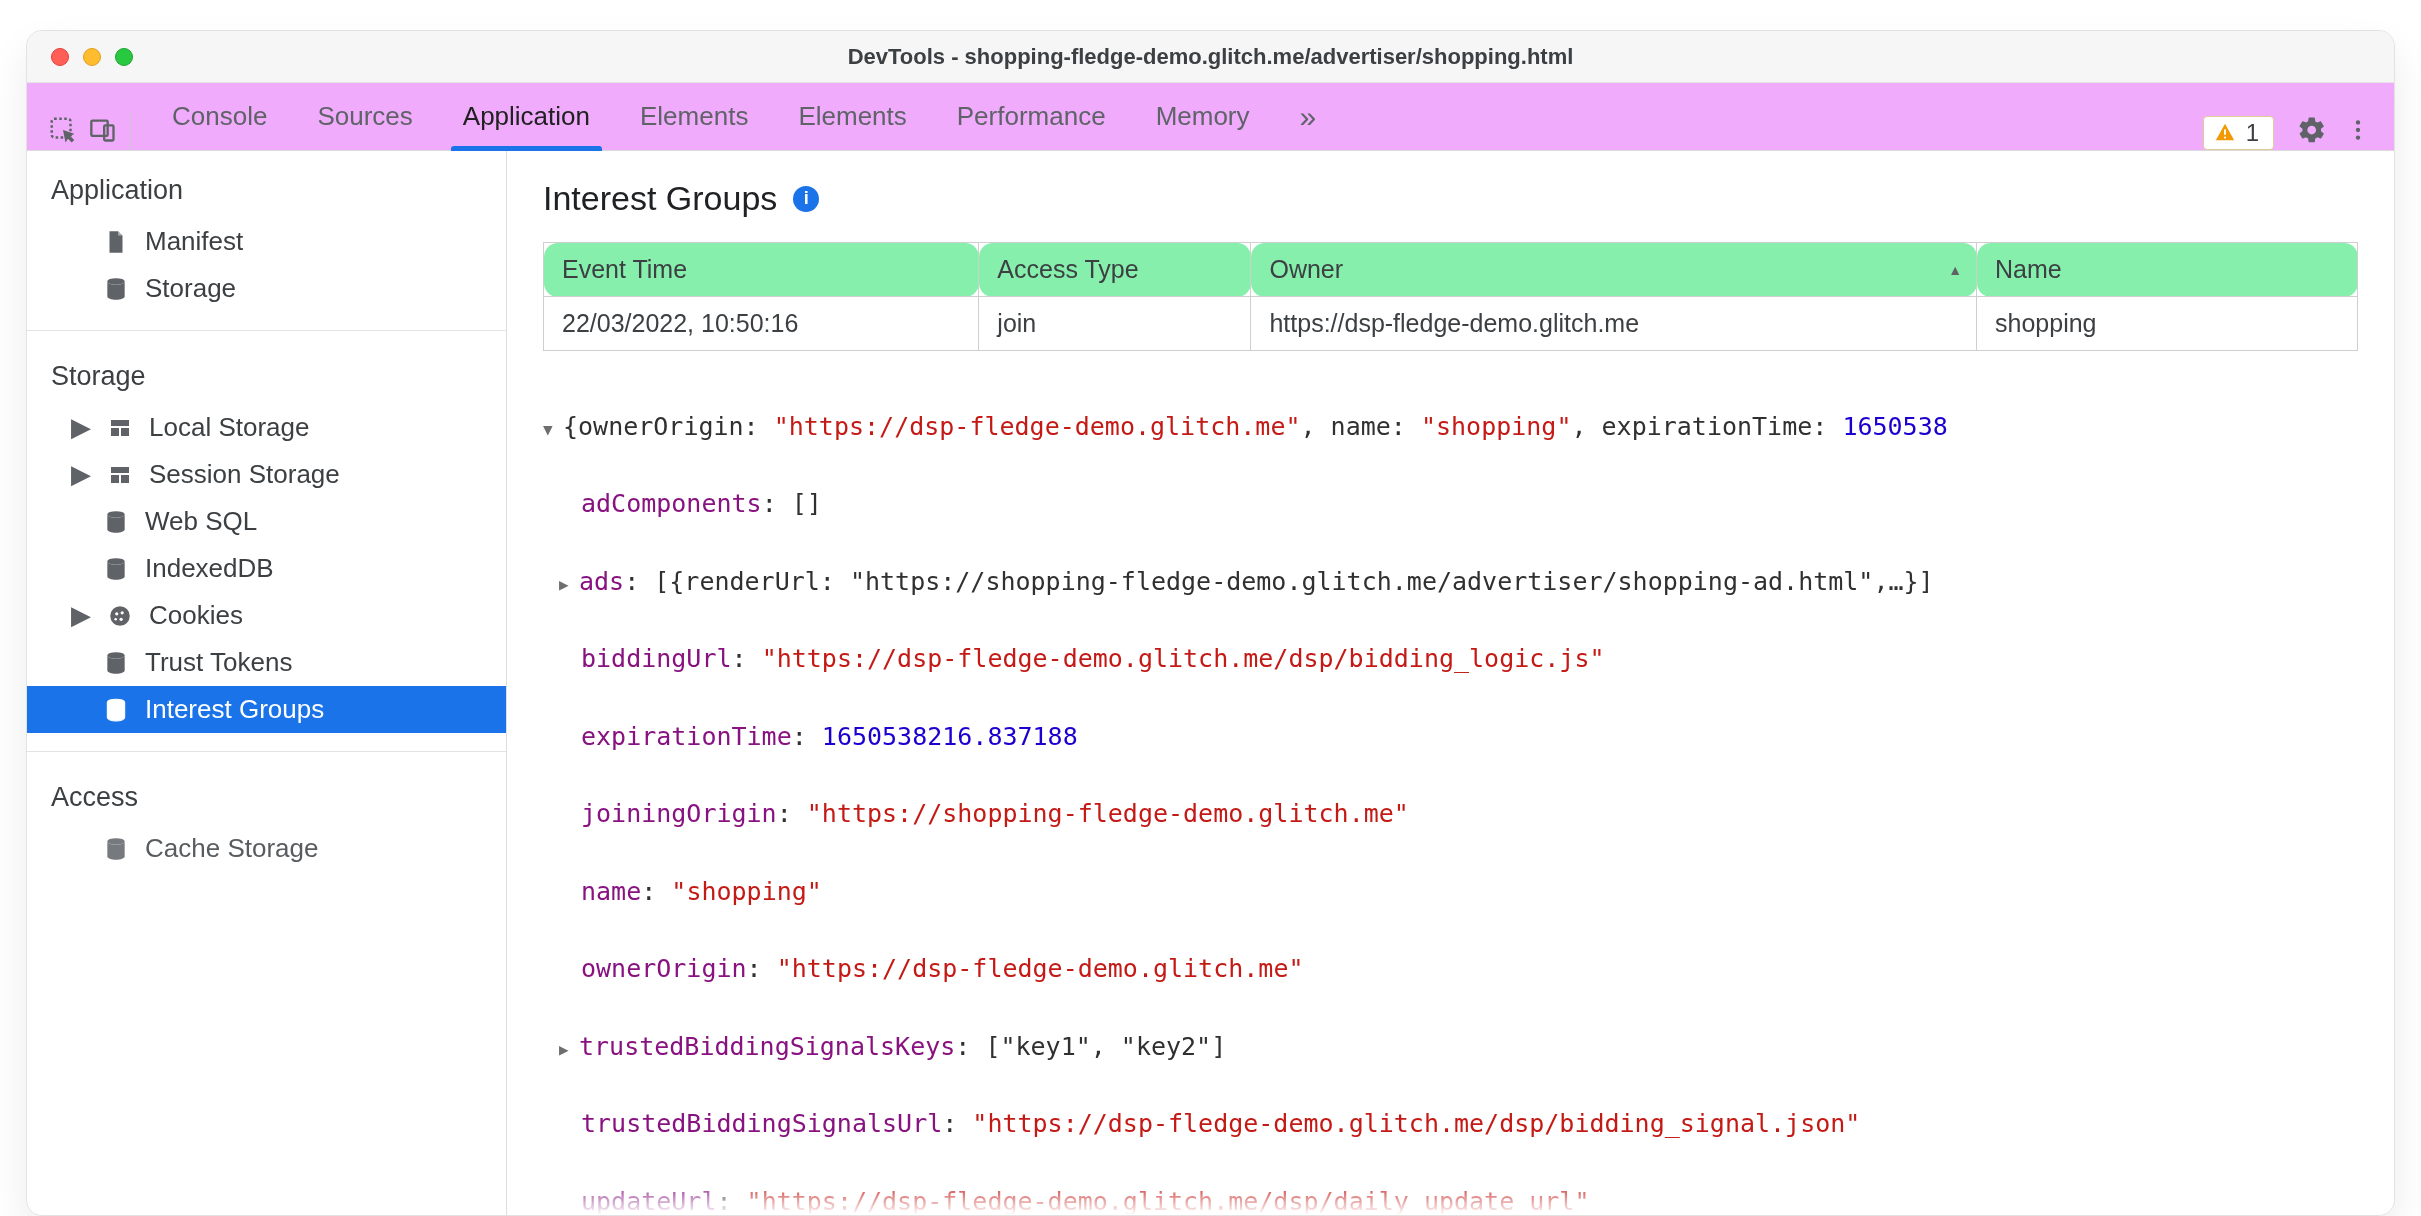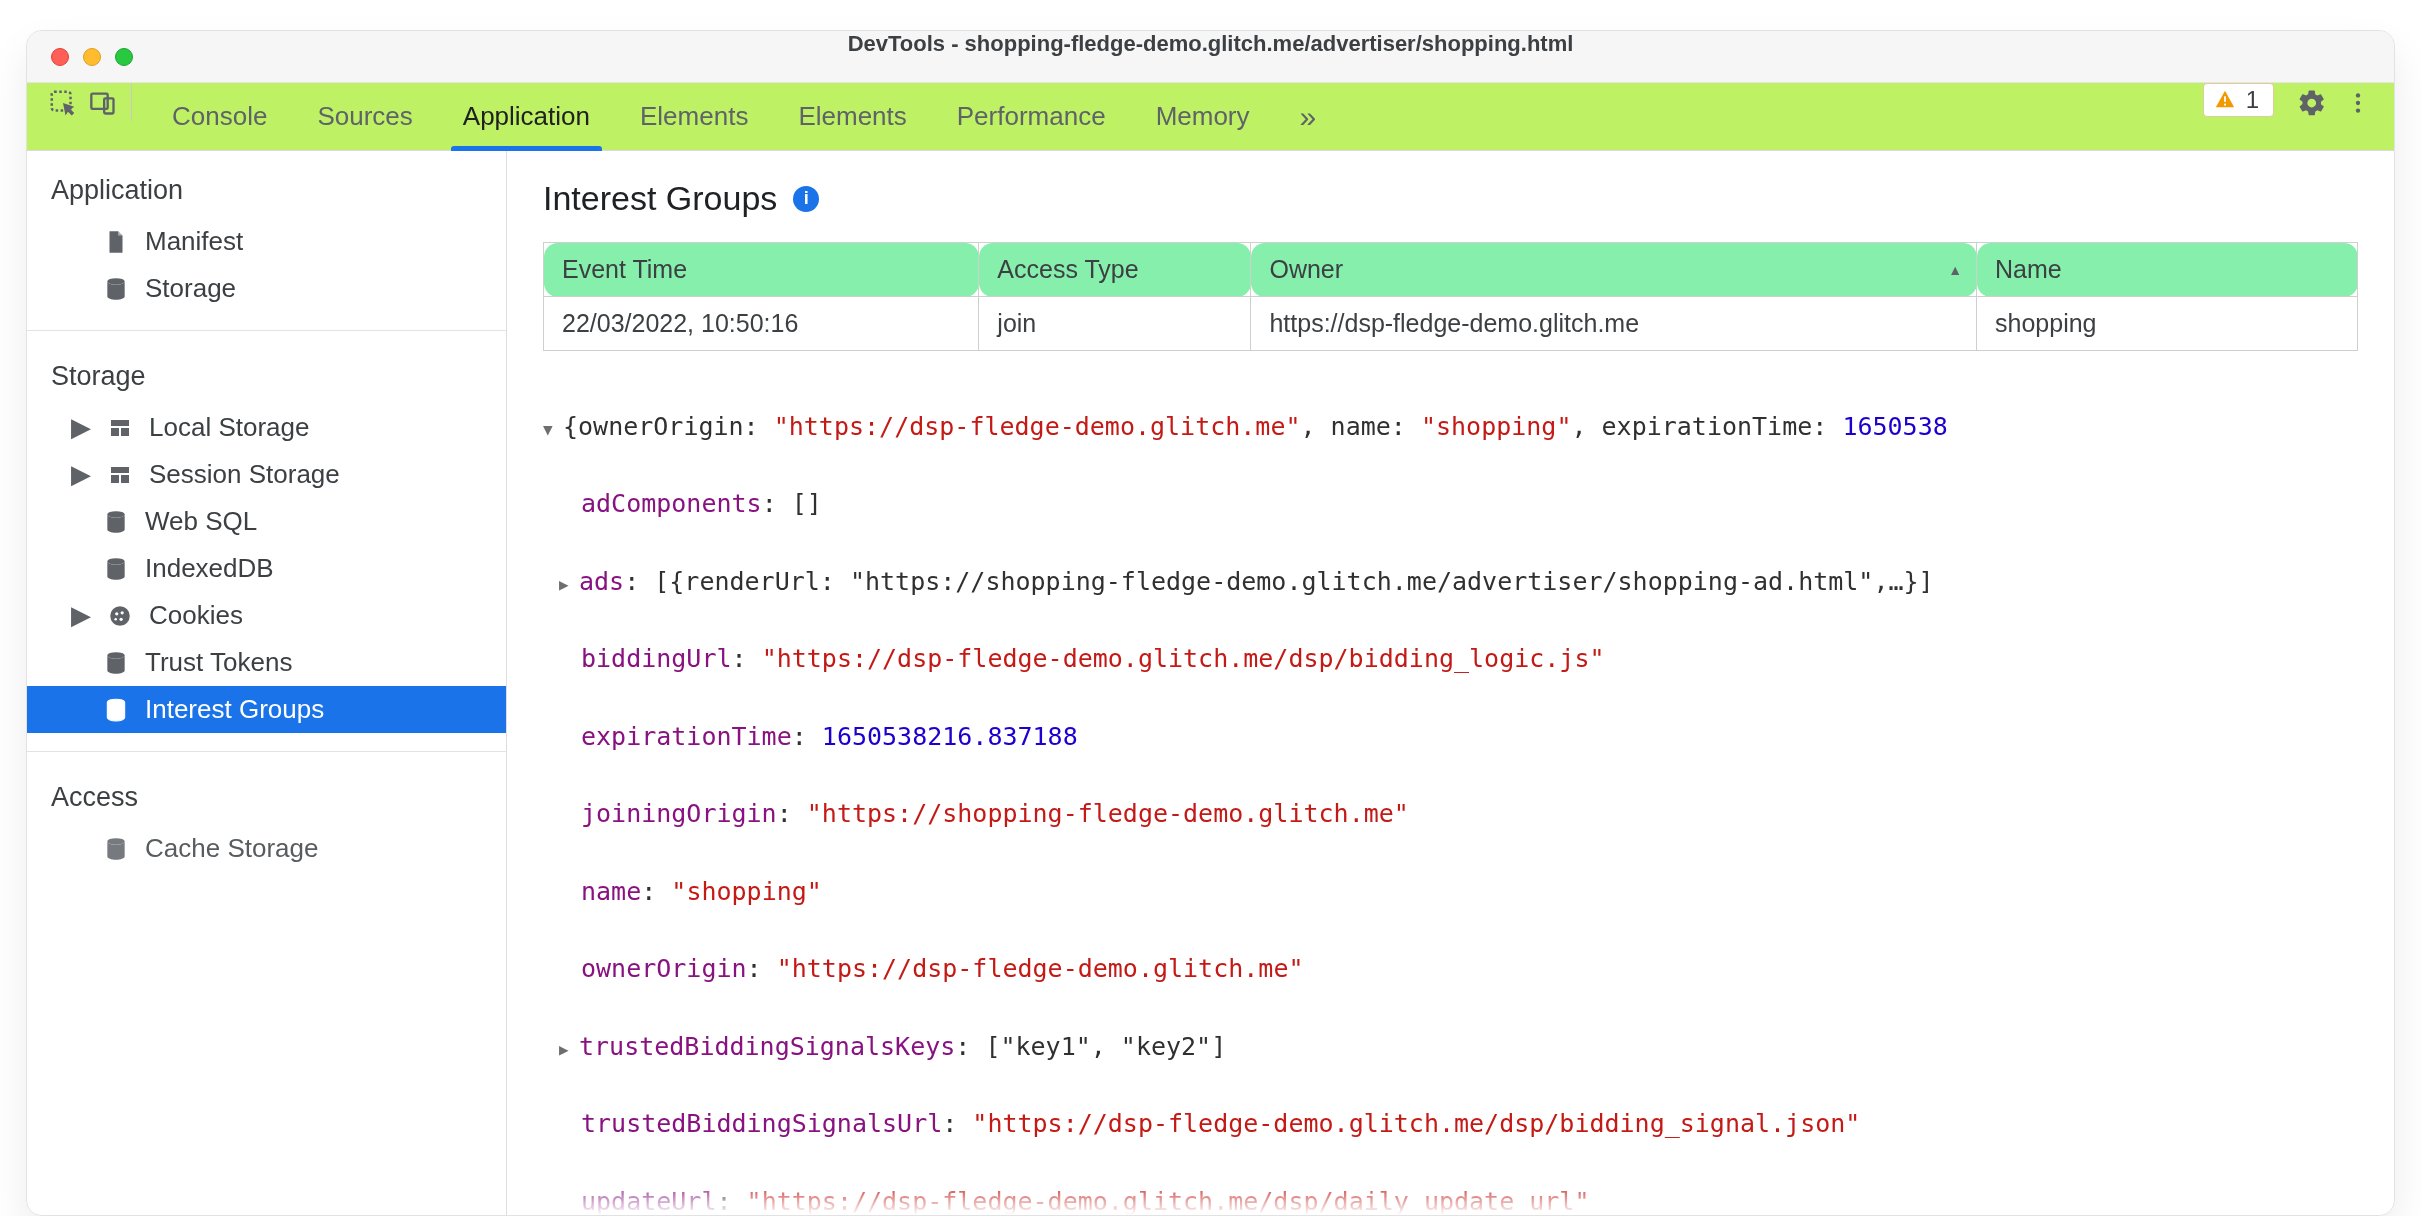--- a/index.html
+++ b/index.html
@@ -35,38 +35,38 @@
     box-shadow: 0 20px 40px rgba(0,0,0,0.08);
     overflow: hidden;
     display: flex; flex-direction: column;
     background: #fff;
   }
   .titlebar {
     height: 52px; flex: 0 0 52px;
     background: #f6f6f6;
     border-bottom: 1px solid #e5e5e5;
     position: relative;
-    display: flex; align-items: flex-start;
+    display: flex; align-items: center;
   }
   .traffic { position: absolute; left: 24px; top: 50%; transform: translateY(-50%); display: flex; gap: 14px; }
   .traffic .dot { width: 18px; height: 18px; border-radius: 50%; }
   .traffic .red    { background:#ff5f57; border:1px solid #e34037; }
   .traffic .yellow { background:#febc2e; border:1px solid #dfa023; }
   .traffic .green  { background:#28c840; border:1px solid #19a72e; }
   .titlebar .title {
     flex: 1; text-align: center; font-size: 22px; font-weight: 600; color:#3c4043;
   }
 
   
   .toolbar {
     height: 68px; flex: 0 0 68px;
-    display: flex; align-items: flex-start;
+    display: flex; align-items: flex-end;
     padding: 0 16px;
     border-bottom: 1px solid #dadada;
-    background: #bef264;
+    background: #f0abfc;
   }
   .toolbar .icon { width: 40px; height: 40px; display:flex;align-items:center;justify-content:center; color:#5f6368; }
   .toolbar .divider-v { width:1px; height:38px; background:#c9c9c9; margin: 0 8px; }
   .tabs { display:flex; align-items:stretch; height: 100%; gap: 26px; margin-left: 20px; }
   .tab { display:flex; align-items:center; padding: 0 12px; font-size: 26px; color:#5f6368; cursor:pointer; position:relative; }
   .tab.active { color:#212121; font-weight: 500; }
   .tab.active::after { content:""; position:absolute; left:0; right:0; bottom:-1px; height:5px; background: var(--tab-active); border-radius: 3px 3px 0 0; }
   .toolbar .spacer { flex: 1; }
   .warn-badge {
     display:flex; align-items:center; gap:10px;

